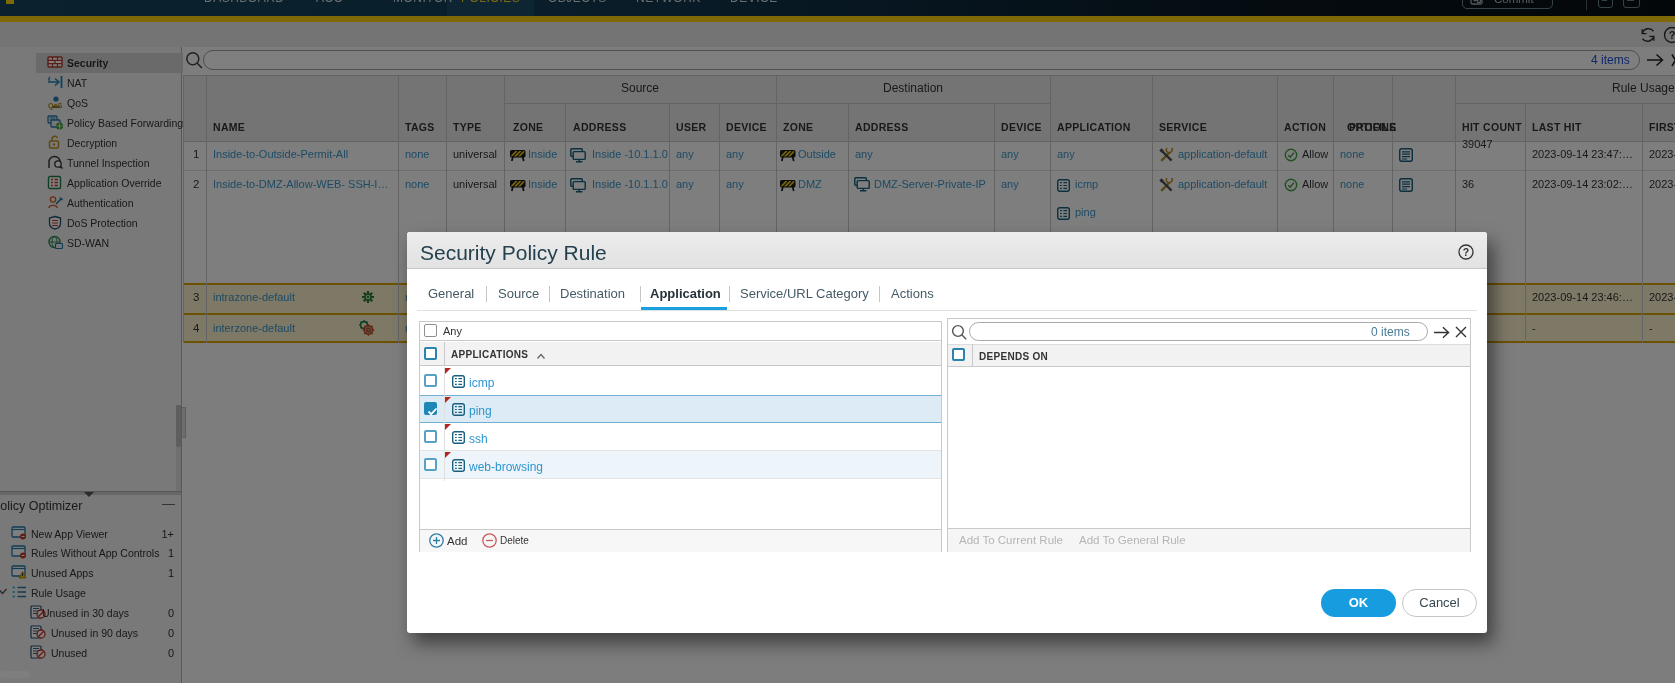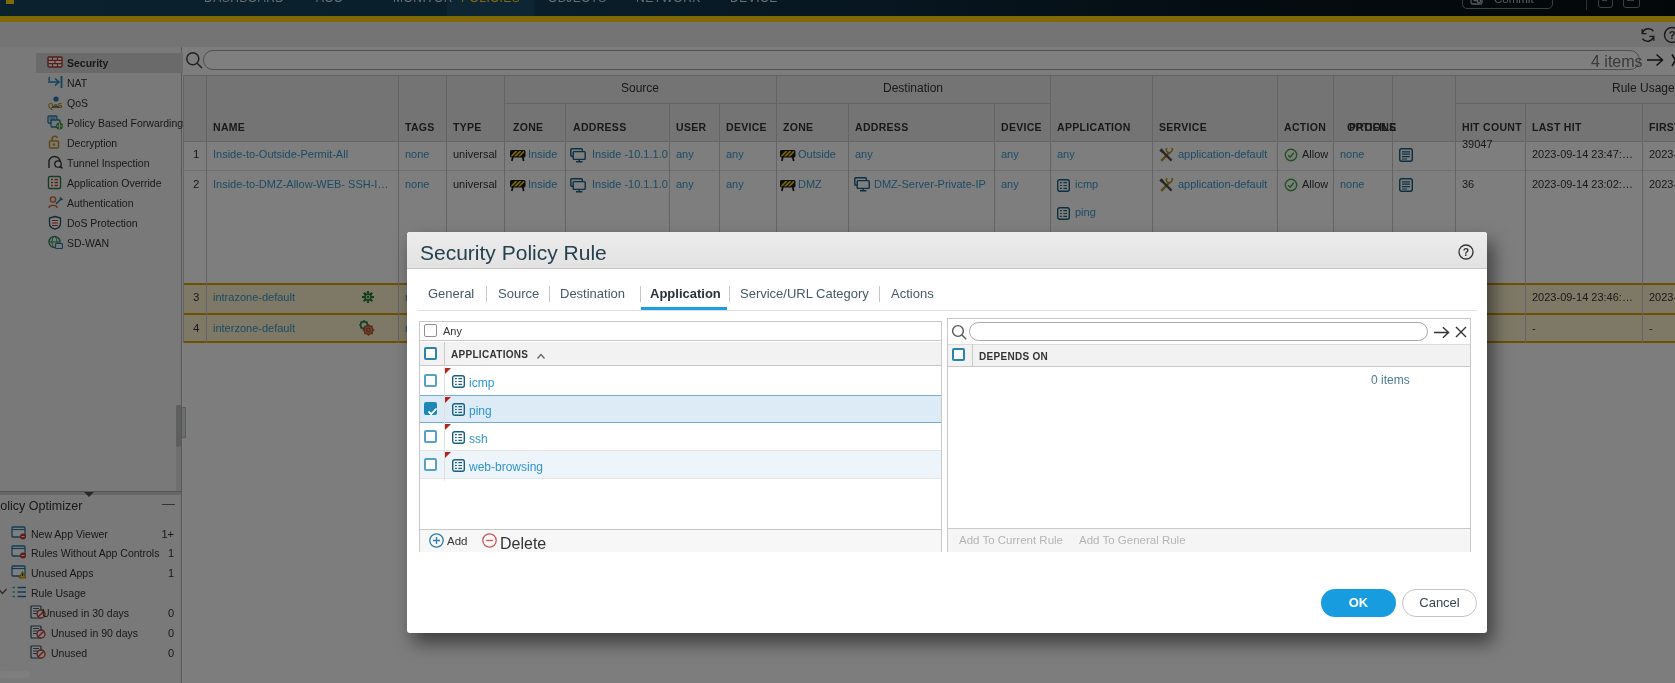--- a/index.html
+++ b/index.html
@@ -256,21 +256,21 @@
     <div class="abs" style="left:176px;top:358px;width:5px;height:42px;background:#bdbdbd;border-radius:2px;"></div>
   </div>
   <div class="abs" style="left:182px;top:407px;width:4px;height:31px;background:#d7dbdd;border:1px solid #b8bec2;border-left:none;z-index:5;"></div>
   <div id="main">
 
     <svg class="abs" style="left:2px;top:4px;" width="19" height="19" viewBox="0 0 19 19" fill="none" stroke="#444" stroke-width="1.5">
         <circle cx="7.8" cy="7.8" r="6"></circle>
         <path d="M12.2 12.2 L17 17"></path>
       </svg>
     <div class="abs" style="left:20px;top:3px;width:1437px;height:20px;border:1px solid #9e9e9e;border-radius:10px;background:#fff;"></div>
-    <div class="abs" style="left:1408px;top:6px;font-size:16px;color:#737373;">4 items</div>
+    <div class="abs" style="left:1408px;top:6px;font-size:12px;color:#1d4ed8;">4 items</div>
     <svg class="abs" style="left:1463px;top:5px;" width="19" height="16" viewBox="0 0 19 16" fill="none" stroke="#222" stroke-width="1.5">
         <path d="M1 8 H16 M10.5 2.5 L16.5 8 L10.5 13.5"></path>
       </svg>
     <svg class="abs" style="left:1488px;top:5px;" width="8" height="16" viewBox="0 0 8 16" fill="none" stroke="#222" stroke-width="1.5">
         <path d="M1 2.5 L8 14 M8 2.5 L1 14"></path>
       </svg>
 
     <div class="hdrbg" style="left:0;top:28px;width:1492px;height:66px;"></div>
 
     <div class="abs" style="left:0;top:94px;width:1492px;height:30px;background:#fdfdfd;"></div>
@@ -553,30 +553,30 @@
       <div class="abs" style="left:0;top:207px;width:521px;height:23px;background:#f7f7f7;border-top:1px solid #c9c9c9;"></div>
       <svg class="abs" style="left:9px;top:211px;" width="15" height="15" viewBox="0 0 15 15">
           <circle cx="7.5" cy="7.5" r="6.7" fill="none" stroke="#2f7ea8" stroke-width="1.3"></circle>
           <path d="M7.5 4 V11 M4 7.5 H11" stroke="#2f7ea8" stroke-width="1.3"></path>
         </svg>
       <div class="abs" style="left:27px;top:213px;font-size:11.5px;color:#333;">Add</div>
       <svg class="abs" style="left:62px;top:211px;" width="15" height="15" viewBox="0 0 15 15">
           <circle cx="7.5" cy="7.5" r="6.7" fill="none" stroke="#cb5a5a" stroke-width="1.3"></circle>
           <path d="M4 7.5 H11" stroke="#cb5a5a" stroke-width="1.3"></path>
         </svg>
-      <div class="abs" style="left:80px;top:213px;font-size:16px;color:#333;">Delete</div>
+      <div class="abs" style="left:80px;top:213px;font-size:10px;color:#333;">Delete</div>
     </div>
 
     <div id="rpanel">
       <svg class="abs" style="left:3px;top:5px;" width="17" height="17" viewBox="0 0 19 19" fill="none" stroke="#555" stroke-width="1.6">
           <circle cx="7.8" cy="7.8" r="6"></circle>
           <path d="M12.2 12.2 L17 17"></path>
         </svg>
       <div class="abs" style="left:21px;top:3px;width:459px;height:19px;border:1px solid #a9a9a9;border-radius:10px;background:#fff;"></div>
-      <div class="abs" style="left:423px;top:6px;font-size:12px;color:#4a7b95;margin-top:48px;">0 items</div>
+      <div class="abs" style="left:423px;top:6px;font-size:12px;color:#4a7b95;">0 items</div>
       <svg class="abs" style="left:485px;top:6px;" width="18" height="15" viewBox="0 0 19 16" fill="none" stroke="#333" stroke-width="1.5">
           <path d="M1 8 H16 M10.5 2.5 L16.5 8 L10.5 13.5"></path>
         </svg>
       <svg class="abs" style="left:506px;top:6px;" width="14" height="14" viewBox="0 0 14 14" fill="none" stroke="#333" stroke-width="1.4">
           <path d="M2 2 L12 12 M12 2 L2 12"></path>
         </svg>
 
       <div class="abs" style="left:0;top:25px;width:522px;height:23px;background:#f2f2f2;border-bottom:1px solid #c9c9c9;border-top:1px solid #dcdcdc;"></div>
       <div class="cb dark" style="left:4px;top:29px;"></div>
       <div class="abs" style="left:24px;top:25px;width:1px;height:23px;background:#c9c9c9;"></div>

